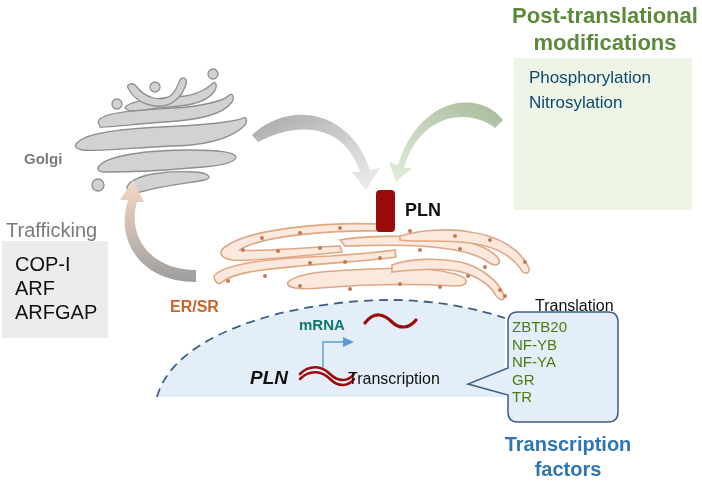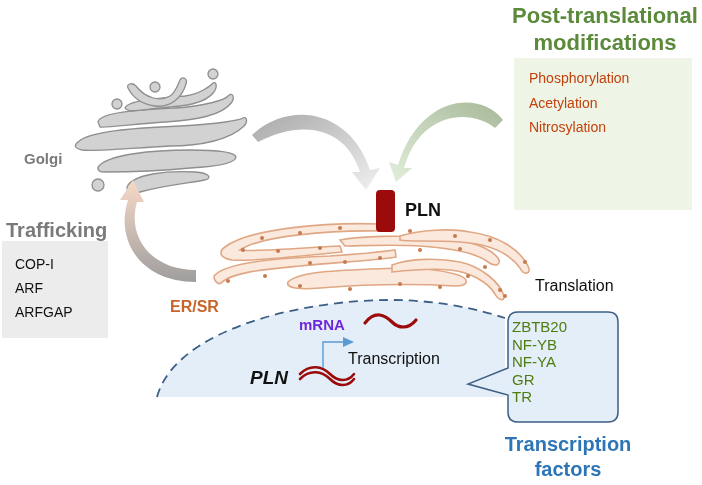--- a/index.html
+++ b/index.html
@@ -2,29 +2,29 @@
 <html><head>
 <meta charset="utf-8">
 <style>
   html, body { margin: 0; padding: 0; background: #ffffff; }
   body { width: 702px; height: 485px; position: relative; overflow: hidden;
          font-family: "Liberation Sans", "DejaVu Sans", sans-serif; }
   svg#diagram { position: absolute; left: 0; top: 0; }
   .lbl { position: absolute; white-space: nowrap; line-height: 1; }
   .ptm-title { color: #5b8a3a; font-weight: bold; font-size: 22px; text-align: center; line-height: 27px; }
   .ptm-box { position: absolute; left: 514px; top: 58px; width: 178px; height: 152px; background: #eef5e6; }
-  .ptm-item { font-size: 14px; color: #c2410c; line-height: 24.5px; }
+  .ptm-item { font-size: 17px; color: #0c4a6e; line-height: 24.5px; }
   .golgi-lbl { color: #7a7a7a; font-weight: bold; font-size: 15px; }
-  .traf-title { color: #7a7a7a; font-weight: bold; font-size: 20px; }
+  .traf-title { color: #7a7a7a; font-weight: normal; font-size: 20px; }
   .traf-box { position: absolute; left: 2px; top: 241px; width: 106px; height: 97px; background: #ececec; }
-  .traf-item { font-size: 14px; color: #111; line-height: 24px; }
+  .traf-item { font-size: 20px; color: #111; line-height: 24px; }
   .er-lbl { color: #c8642a; font-weight: bold; font-size: 16px; }
   .pln-lbl { color: #111; font-weight: bold; font-size: 18px; }
-  .plain { color: #111; font-size: 16px; }
-  .mrna-lbl { color: #6d28d9; font-weight: bold; font-size: 15px; }
+  .plain { color: #111; font-size: 16px; margin-top: 20px; }
+  .mrna-lbl { color: #0f766e; font-weight: bold; font-size: 15px; }
   .pln-gene { color: #111; font-weight: bold; font-style: italic; font-size: 19px; }
   .tf-item { font-size: 15px; color: #4d7c0f; line-height: 17.5px; }
   .tf-title { color: #2e75b6; font-weight: bold; font-size: 20px; text-align: center; line-height: 25px; }
 </style>
 </head>
 <body>
 
 <svg id="diagram" width="702" height="485" viewBox="0 0 702 485">
   <defs>
     <linearGradient id="g-golgi-arrow" x1="0" y1="0" x2="1" y2="1">
@@ -117,21 +117,20 @@
   <path d="M518,312 L608,312 Q618,312 618,322 L618,412 Q618,422 608,422 L518,422 Q508,422 508,412 L508,395 L468,384 L508,368 L508,322 Q508,312 518,312 Z" fill="#e4eef8" stroke="#3d5f86" stroke-width="1.5"></path>
 </svg>
 
 <div class="lbl ptm-title" style="left:508px; top:2px; width:194px;">
   <div>Post-translational</div>
   <div>modifications</div>
 </div>
 <div class="ptm-box">
   <div style="position:absolute; left:15px; top:8px;">
     <div class="ptm-item">Phosphorylation</div>
-    <div class="ptm-item">Acetylation</div>
     <div class="ptm-item">Nitrosylation</div>
   </div>
 </div>
 
 <div class="lbl golgi-lbl" style="left:24px; top:151px;">Golgi</div>
 
 <div class="lbl traf-title" style="left:6px; top:220px;">Trafficking</div>
 <div class="traf-box">
   <div style="position:absolute; left:13px; top:11px;">
     <div class="traf-item">COP-I</div>

